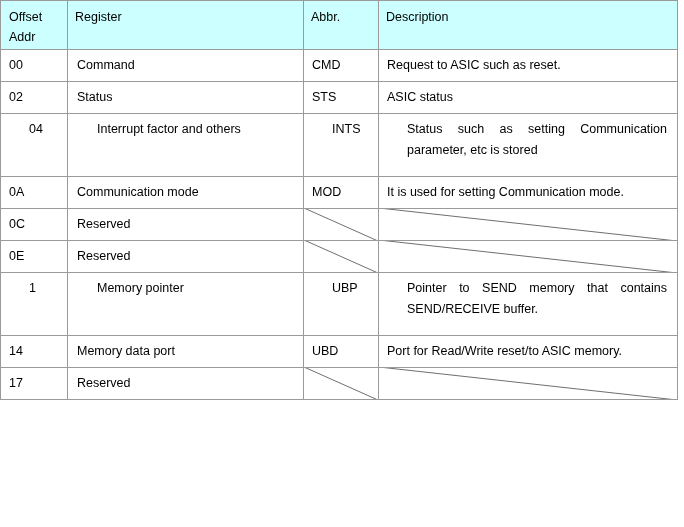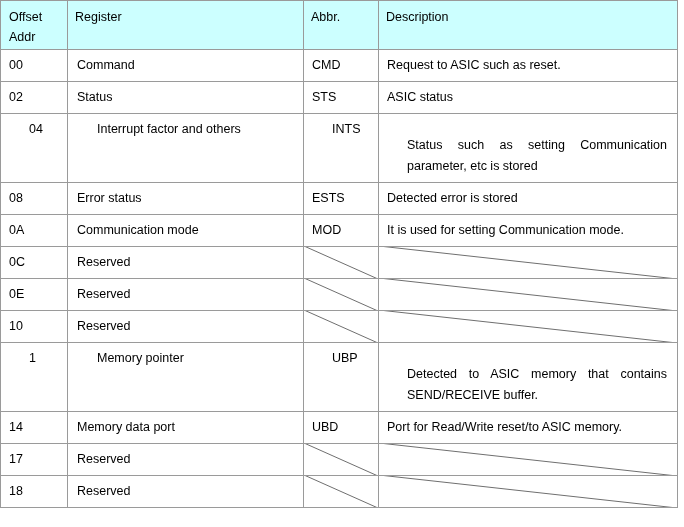--- a/index.html
+++ b/index.html
@@ -73,21 +73,20 @@
   
   td.desc.justify .cellpad {
     text-align: justify;
     text-align-last: left;
   }
   td.desc.justify .line-just {
     display: block;
     text-align: justify;
     text-align-last: justify;
     white-space: nowrap;
-    margin-top: 16px;
   }
   td.desc.justify .line-last {
     display: block;
     text-align: center;
     white-space: nowrap;
   }
 
   
   tr.r1 td { height: 21px; }
   tr.r2 td { height: 62px; padding-left: 20px; }
@@ -196,34 +195,20 @@
           </td>
           <td class="desc justify">
             <div class="cellpad">
               <span class="line-just">Status such as setting Communication</span>
               <span class="line-last">parameter, etc is stored</span>
             </div>
           </td>
         </tr>
         <tr class="r1">
           <td class="offset">
-            <div class="cellpad">08</div>
-          </td>
-          <td class="register">
-            <div class="cellpad">Error status</div>
-          </td>
-          <td class="abbr">
-            <div class="cellpad">ESTS</div>
-          </td>
-          <td class="desc">
-            <div class="cellpad"><span class="line-last">Detected error is stored</span></div>
-          </td>
-        </tr>
-        <tr class="r1">
-          <td class="offset">
             <div class="cellpad">0A</div>
           </td>
           <td class="register">
             <div class="cellpad">Communication mode</div>
           </td>
           <td class="abbr">
             <div class="cellpad">MOD</div>
           </td>
           <td class="desc">
             <div class="cellpad"><span class="line-last">It is used for setting Communication mode.</span></div>
@@ -258,51 +243,33 @@
             <svg class="diag" preserveAspectRatio="none" viewBox="0 0 100 100">
               <line x1="0" y1="0" x2="100" y2="100"></line>
             </svg>
           </td>
           <td class="desc slash bleed">
             <svg class="diag" preserveAspectRatio="none" viewBox="0 0 100 100">
               <line x1="0" y1="0" x2="100" y2="100"></line>
             </svg>
           </td>
         </tr>
-        <tr class="r1">
-          <td class="offset">
-            <div class="cellpad">10</div>
-          </td>
-          <td class="register">
-            <div class="cellpad">Reserved</div>
-          </td>
-          <td class="abbr slash bleed">
-            <svg class="diag" preserveAspectRatio="none" viewBox="0 0 100 100">
-              <line x1="0" y1="0" x2="100" y2="100"></line>
-            </svg>
-          </td>
-          <td class="desc slash bleed">
-            <svg class="diag" preserveAspectRatio="none" viewBox="0 0 100 100">
-              <line x1="0" y1="0" x2="100" y2="100"></line>
-            </svg>
-          </td>
-        </tr>
         <tr class="r2">
           <td class="offset">
             <div class="cellpad">1</div>
           </td>
           <td class="register">
             <div class="cellpad">Memory pointer</div>
           </td>
           <td class="abbr">
             <div class="cellpad">UBP</div>
           </td>
           <td class="desc justify">
             <div class="cellpad">
-              <span class="line-just">Detected to ASIC memory that contains</span>
+              <span class="line-just">Pointer to SEND memory that contains</span>
               <span class="line-last">SEND/RECEIVE buffer.</span>
             </div>
           </td>
         </tr>
         <tr class="r1">
           <td class="offset">
             <div class="cellpad">14</div>
           </td>
           <td class="register">
             <div class="cellpad">Memory data port</div>
@@ -325,34 +292,16 @@
             <svg class="diag" preserveAspectRatio="none" viewBox="0 0 100 100">
               <line x1="0" y1="0" x2="100" y2="100"></line>
             </svg>
           </td>
           <td class="desc slash bleed">
             <svg class="diag" preserveAspectRatio="none" viewBox="0 0 100 100">
               <line x1="0" y1="0" x2="100" y2="100"></line>
             </svg>
           </td>
         </tr>
-        <tr class="r1">
-          <td class="offset">
-            <div class="cellpad">18</div>
-          </td>
-          <td class="register">
-            <div class="cellpad">Reserved</div>
-          </td>
-          <td class="abbr slash bleed">
-            <svg class="diag" preserveAspectRatio="none" viewBox="0 0 100 100">
-              <line x1="0" y1="0" x2="100" y2="100"></line>
-            </svg>
-          </td>
-          <td class="desc slash bleed">
-            <svg class="diag" preserveAspectRatio="none" viewBox="0 0 100 100">
-              <line x1="0" y1="0" x2="100" y2="100"></line>
-            </svg>
-          </td>
-        </tr>
       </tbody>
   </table>
 
 </div>
 
 </body></html>

